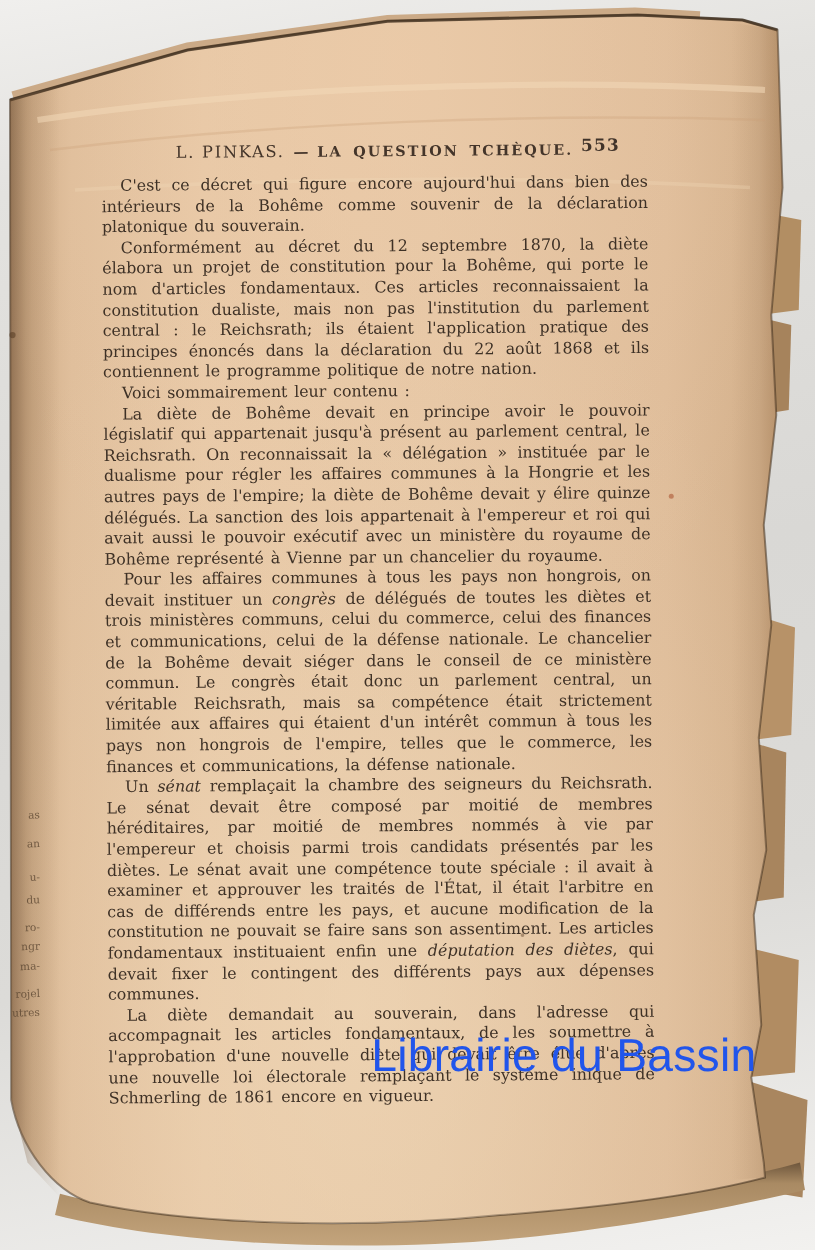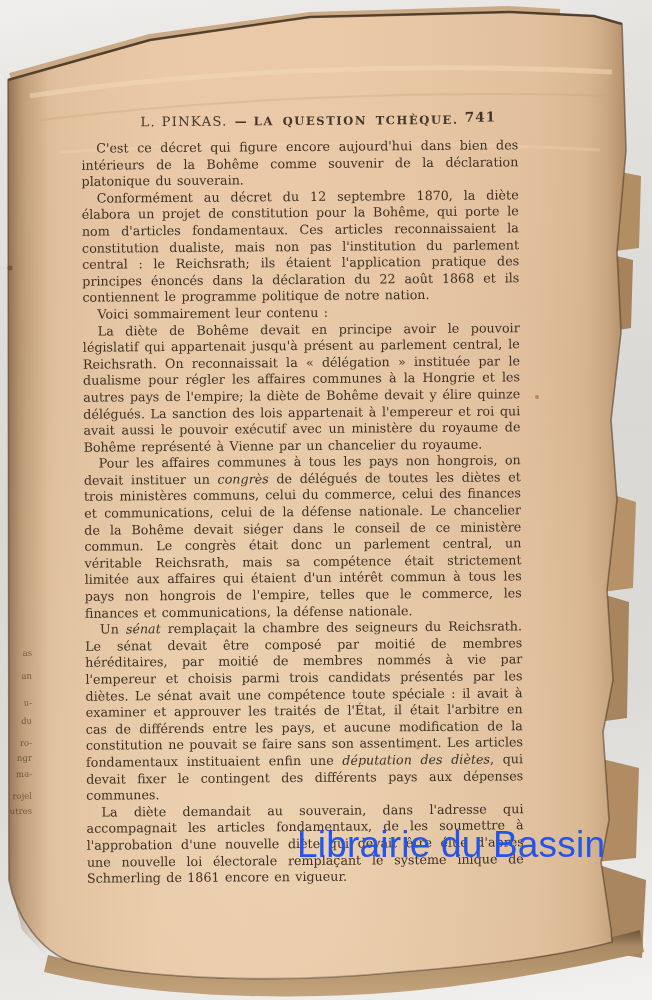--- a/index.html
+++ b/index.html
@@ -135,21 +135,21 @@
   <span class="frag" style="top:769px">ma-</span>
   <span class="frag" style="top:791px">rojel</span>
   <span class="frag" style="top:806px">utres</span>
 </div>
 
 <div class="textblock">
   <div class="running-header">
     <div class="header-center">
       <span class="hdr-author">L. PINKAS.</span><span class="hdr-sep">—</span><span class="hdr-title">LA QUESTION TCHÈQUE.</span>
     </div>
-    <span class="page-number">741</span>
+    <span class="page-number">553</span>
   </div>
 
   <div class="body-text">
     <p><span>C'est ce décret qui figure encore aujourd'hui dans bien des intérieurs de la Bohême comme souvenir de la déclaration platonique du souverain.</span></p>
     <p><span>Conformément au décret du 12 septembre 1870, la diète élabora un projet de constitution pour la Bohême, qui porte le nom d'articles fondamentaux. Ces articles reconnaissaient la constitution dualiste, mais non pas l'institution du parlement central : le Reichsrath; ils étaient l'application pratique des principes énoncés dans la déclaration du 22 août 1868 et ils contiennent le programme politique de notre nation.</span></p>
     <p><span>Voici sommairement leur contenu :</span></p>
     <p><span>La diète de Bohême devait en principe avoir le pouvoir législatif qui appartenait jusqu'à présent au parlement central, le Reichsrath. On reconnaissait la « délégation » instituée par le dualisme pour régler les affaires communes à la Hongrie et les autres pays de l'empire; la diète de Bohême devait y élire quinze délégués. La sanction des lois appartenait à l'empereur et roi qui avait aussi le pouvoir exécutif avec un ministère du royaume de Bohême représenté à Vienne par un chancelier du royaume.</span></p>
     <p><span>Pour les affaires communes à tous les pays non hongrois, on devait instituer un </span><span class="it">congrès</span><span> de délégués de toutes les diètes et trois ministères communs, celui du commerce, celui des finances et communications, celui de la défense nationale. Le chancelier de la Bohême devait siéger dans le conseil de ce ministère commun. Le congrès était donc un parlement central, un véritable Reichsrath, mais sa compétence était strictement limitée aux affaires qui étaient d'un intérêt commun à tous les pays non hongrois de l'empire, telles que le commerce, les finances et communications, la défense nationale.</span></p>
     <p><span>Un </span><span class="it">sénat</span><span> remplaçait la chambre des seigneurs du Reichsrath. Le sénat devait être composé par moitié de membres héréditaires, par moitié de membres nommés à vie par l'empereur et choisis parmi trois candidats présentés par les diètes. Le sénat avait une compétence toute spéciale : il avait à examiner et approuver les traités de l'État, il était l'arbitre en cas de différends entre les pays, et aucune modification de la constitution ne pouvait se faire sans son assentiment. Les articles fondamentaux instituaient enfin une </span><span class="it">députation des diètes</span><span>, qui devait fixer le contingent des différents pays aux dépenses communes.</span></p>
     <p><span>La diète demandait au souverain, dans l'adresse qui accompagnait les articles fondamentaux, de les soumettre à l'approbation d'une nouvelle diète qui devait être élue d'après une nouvelle loi électorale remplaçant le système inique de Schmerling de 1861 encore en vigueur.</span></p>

